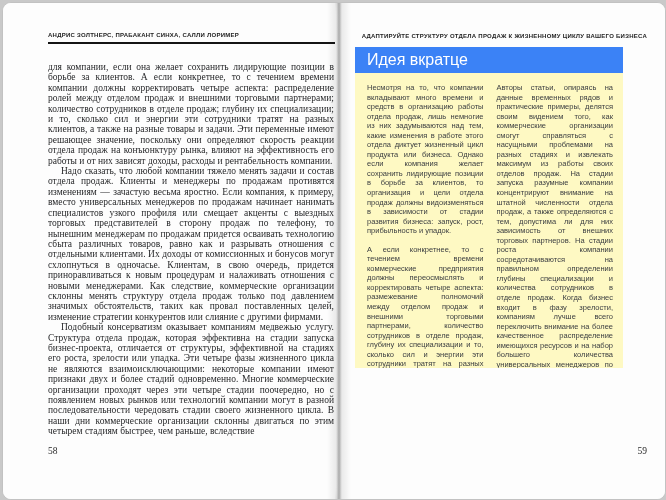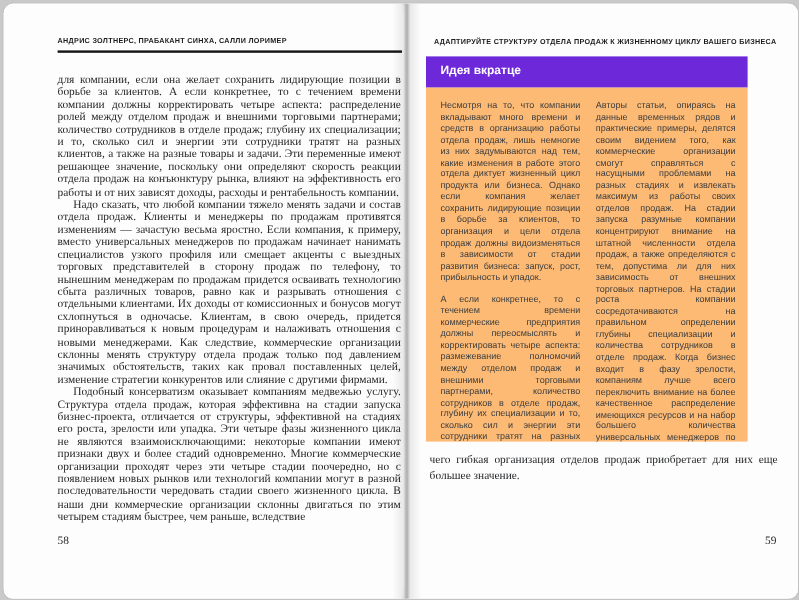--- a/index.html
+++ b/index.html
@@ -52,27 +52,27 @@
     position:absolute;top:443px;
     font-size:9.5px;font-weight:normal;color:#2a2a2a;
   }
   .folio-left{left:45px;}
   .folio-right{right:18px;text-align:right;}
   
   .idea-box{
     position:absolute;left:16px;top:44px;width:268px;
   }
   .idea-band{
-    height:26px;background:#6d28d9;color:#ffffff;
+    height:26px;background:#3b82f6;color:#ffffff;
     font-family:"Liberation Sans",sans-serif;
-    font-size:10px;font-weight:bold;line-height:26px;
+    font-size:16px;font-weight:normal;line-height:26px;
     padding-left:12px;box-sizing:border-box;
   }
   .idea-body{
-    background:#fdba74;
+    background:#fef9c3;
     height:295px;box-sizing:border-box;
     padding:10px 10px 10px 12px;
     display:flex;gap:13px;overflow:hidden;
   }
   .idea-col{
     flex:1;
     font-family:"Liberation Sans",sans-serif;
     font-size:7.5px;line-height:9.55px;
     color:#3a3d40;text-align:justify;
   }
@@ -112,19 +112,18 @@
           <p>Несмотря на то, что компании вкладывают много времени и средств в организацию работы отдела продаж, лишь немногие из них задумываются над тем, какие изменения в работе этого отдела диктует жизненный цикл продукта или бизнеса. Однако если компания желает сохранить лидирующие позиции в борьбе за клиентов, то организация и цели отдела продаж должны видоизменяться в зависимости от стадии развития бизнеса: запуск, рост, прибыльность и упадок.</p>
           <p>А если конкретнее, то с течением времени коммерческие предприятия должны переосмыслять и корректировать четыре аспекта: размежевание полномочий между отделом продаж и внешними торговыми партнерами, количество сотрудников в отделе продаж, глубину их специализации и то, сколько сил и энергии эти сотрудники тратят на разных клиентов, разные продукты и задачи. Эти переменные имеют решающее значение, поскольку они определяют скорость реакции отдела продаж на конъюнктуру рынка, влияют на эффективность работы торговых представителей и от них зависят доходы, расходы и рентабельность компании.</p>
         </div>
         <div class="idea-col">
           <p>Авторы статьи, опираясь на данные временных рядов и практические примеры, делятся своим видением того, как коммерческие организации смогут справляться с насущными проблемами на разных стадиях и извлекать максимум из работы своих отделов продаж. На стадии запуска разумные компании концентрируют внимание на штатной численности отдела продаж, а также определяются с тем, допустима ли для них зависимость от внешних торговых партнеров. На стадии роста компании сосредотачиваются на правильном определении глубины специализации и количества сотрудников в отделе продаж. Когда бизнес входит в фазу зрелости, компаниям лучше всего переключить внимание на более качественное распределение имеющихся ресурсов и на набор большего количества универсальных менеджеров по продажам. И наконец, когда организации приходят в упадок, мудрые руководители отделов продаж сокращают штатную численность своих подразделений и задействуют внешних партнеров, чтобы как можно дольше удерживать бизнес на плаву.</p>
         </div>
       </div>
     </div>
 
     <div class="rp-body">
-      <p>чего гибкая организация отделов продаж приобретает для них еще большее значение.</p>
     </div>
     <div class="folio folio-right">59</div>
   </div>
 
   <div class="spine"></div>
 </div>
 
 </body></html>

